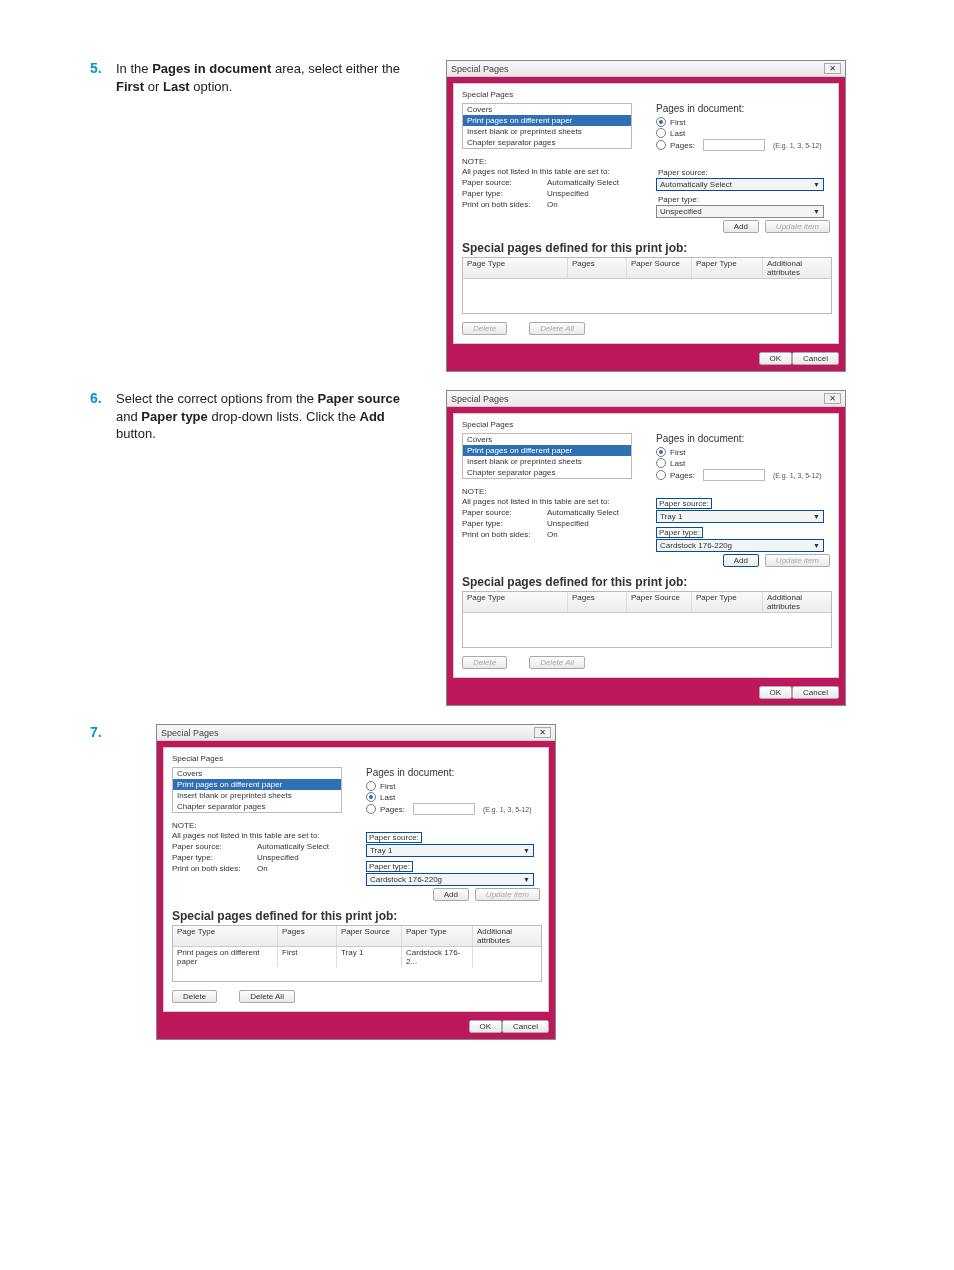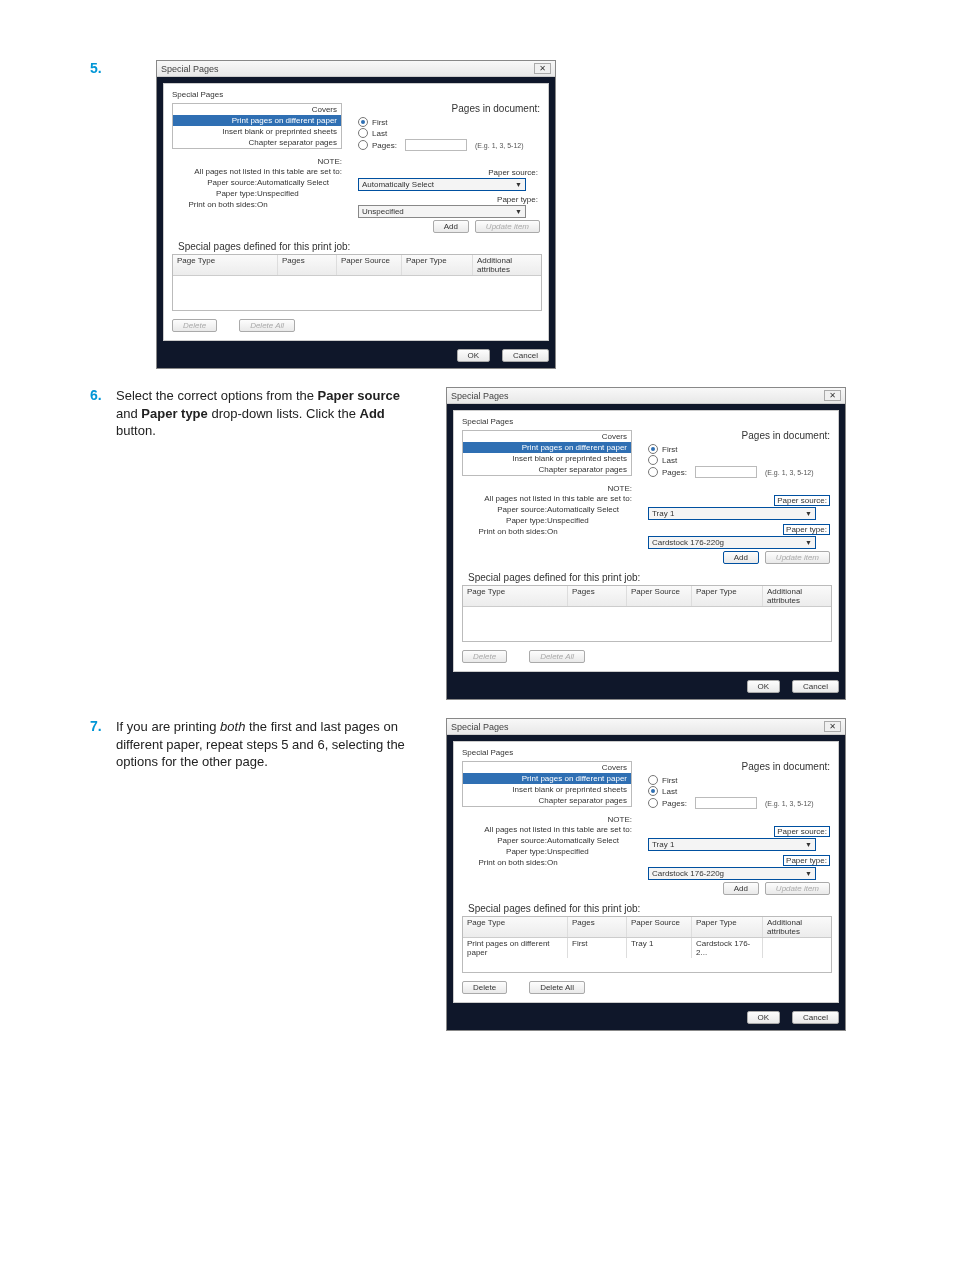--- a/index.html
+++ b/index.html
@@ -37,21 +37,21 @@
   .step-text b { font-weight: bold; }
   .step-text i { font-style: italic; }
 
   .dialog-wrap {
     margin-left: 40px;
     flex-shrink: 0;
   }
   .dialog {
     width: 398px;
     border: 1px solid #888;
-    background: #0f172a;
+    background: #be185d;
     font-size: 8px;
     color: #333;
     position: relative;
     padding: 0;
   }
   .dlg-title {
     display: flex;
     justify-content: space-between;
     align-items: center;
     padding: 2px 4px;
@@ -67,22 +67,21 @@
   }
   .inner {
     margin: 6px;
     border: 1px solid #ccc;
     background: #fff;
     padding: 6px 8px 8px 8px;
   }
   .sp-label { font-size: 8px; margin-bottom: 4px; }
   .top-cols {
     display: flex;
-    gap: 16px;
-    text-align: right;
+    gap: 24px;
   }
   .left-col { width: 170px; }
   .right-col { flex: 1; }
   .listbox {
     border: 1px solid #bbb;
     background: #fff;
     font-size: 8px;
   }
   .listbox .item { padding: 1px 4px; }
   .listbox .sel { background: #2f6fb3; color: #fff; }
@@ -116,58 +115,61 @@
   .btn-row { display:flex; justify-content:flex-end; gap:6px; margin-top:2px; }
   .btn {
     border:1px solid #aaa;
     background:linear-gradient(#fdfdfd,#e9e9e9);
     font-size:8px;
     padding:1px 10px;
     border-radius:2px;
   }
   .btn.disabled { color:#aaa;font-style:italic; }
   .btn.hl { border-color:#0050a0; }
-  .sp-defined { margin: 8px 6px 2px; font-size: 10px; }
+  .sp-defined { margin: 8px 0 2px; font-size: 12px; font-weight: bold; }
   .table {
     border:1px solid #bbb;
     background:#fff;
     font-size:8px;
     width:100%;
   }
   .table .thead { display:flex; background:linear-gradient(#fafafa,#ececec); border-bottom:1px solid #ccc; }
   .table .th, .table .td { padding:1px 4px; border-right:1px solid #ddd; }
   .table .c1 { width: 96px; }
   .table .c2 { width: 50px; }
   .table .c3 { width: 56px; }
   .table .c4 { width: 62px; }
   .table .c5 { flex:1; border-right:none; }
   .table .tbody { min-height: 34px; }
   .table .trow { display:flex; }
   .bottom-left-btns { display:flex; gap:22px; margin-top:8px; }
-  .ok-cancel { display:flex; gap:12px; justify-content:flex-end; margin-top:8px; margin-right:6px; margin-bottom:6px; }
+  .ok-cancel { display:flex; justify-content:flex-end; margin-top:8px; margin-right:6px; margin-bottom:6px; }
 
   .footer {
     position: absolute;
     bottom: 40px;
     left: 90px;
     right: 60px;
     display: flex;
     justify-content: space-between;
     font-size: 13px;
     color: #333;
   }
   .footer .pg { margin-left: 18px; }
 </style>
 </head>
 <body>
 
 <div class="page">
 
   <div class="step-row">
     <div class="step-num">5.</div>
+    <div class="step-text">
+      <span>In the </span><b>Pages in document</b><span> area, select either the </span><b>First</b><span> or </span><b>Last</b><span> option.</span>
+    </div>
     <div class="dialog-wrap" id="dlg-1">
 <div class="dialog">
   <div class="dlg-title">
     <span class="ttl">Special Pages</span>
     <span class="dlg-close">✕</span>
   </div>
   <div class="inner">
     <div class="sp-label">Special Pages</div>
     <div class="top-cols">
       <div class="left-col">
@@ -347,23 +349,20 @@
   <div class="ok-cancel">
     <span class="btn">OK</span>
     <span class="btn">Cancel</span>
   </div>
 </div>
       </div>
   </div>
 
   <div class="step-row">
     <div class="step-num">7.</div>
-    <div class="step-text">
-      <span>If you are printing </span><i>both</i><span> the first and last pages on different paper, repeat steps 5 and 6, selecting the options for the other page.</span>
-    </div>
     <div class="dialog-wrap" id="dlg-3">
 <div class="dialog">
   <div class="dlg-title">
     <span class="ttl">Special Pages</span>
     <span class="dlg-close">✕</span>
   </div>
   <div class="inner">
     <div class="sp-label">Special Pages</div>
     <div class="top-cols">
       <div class="left-col">

